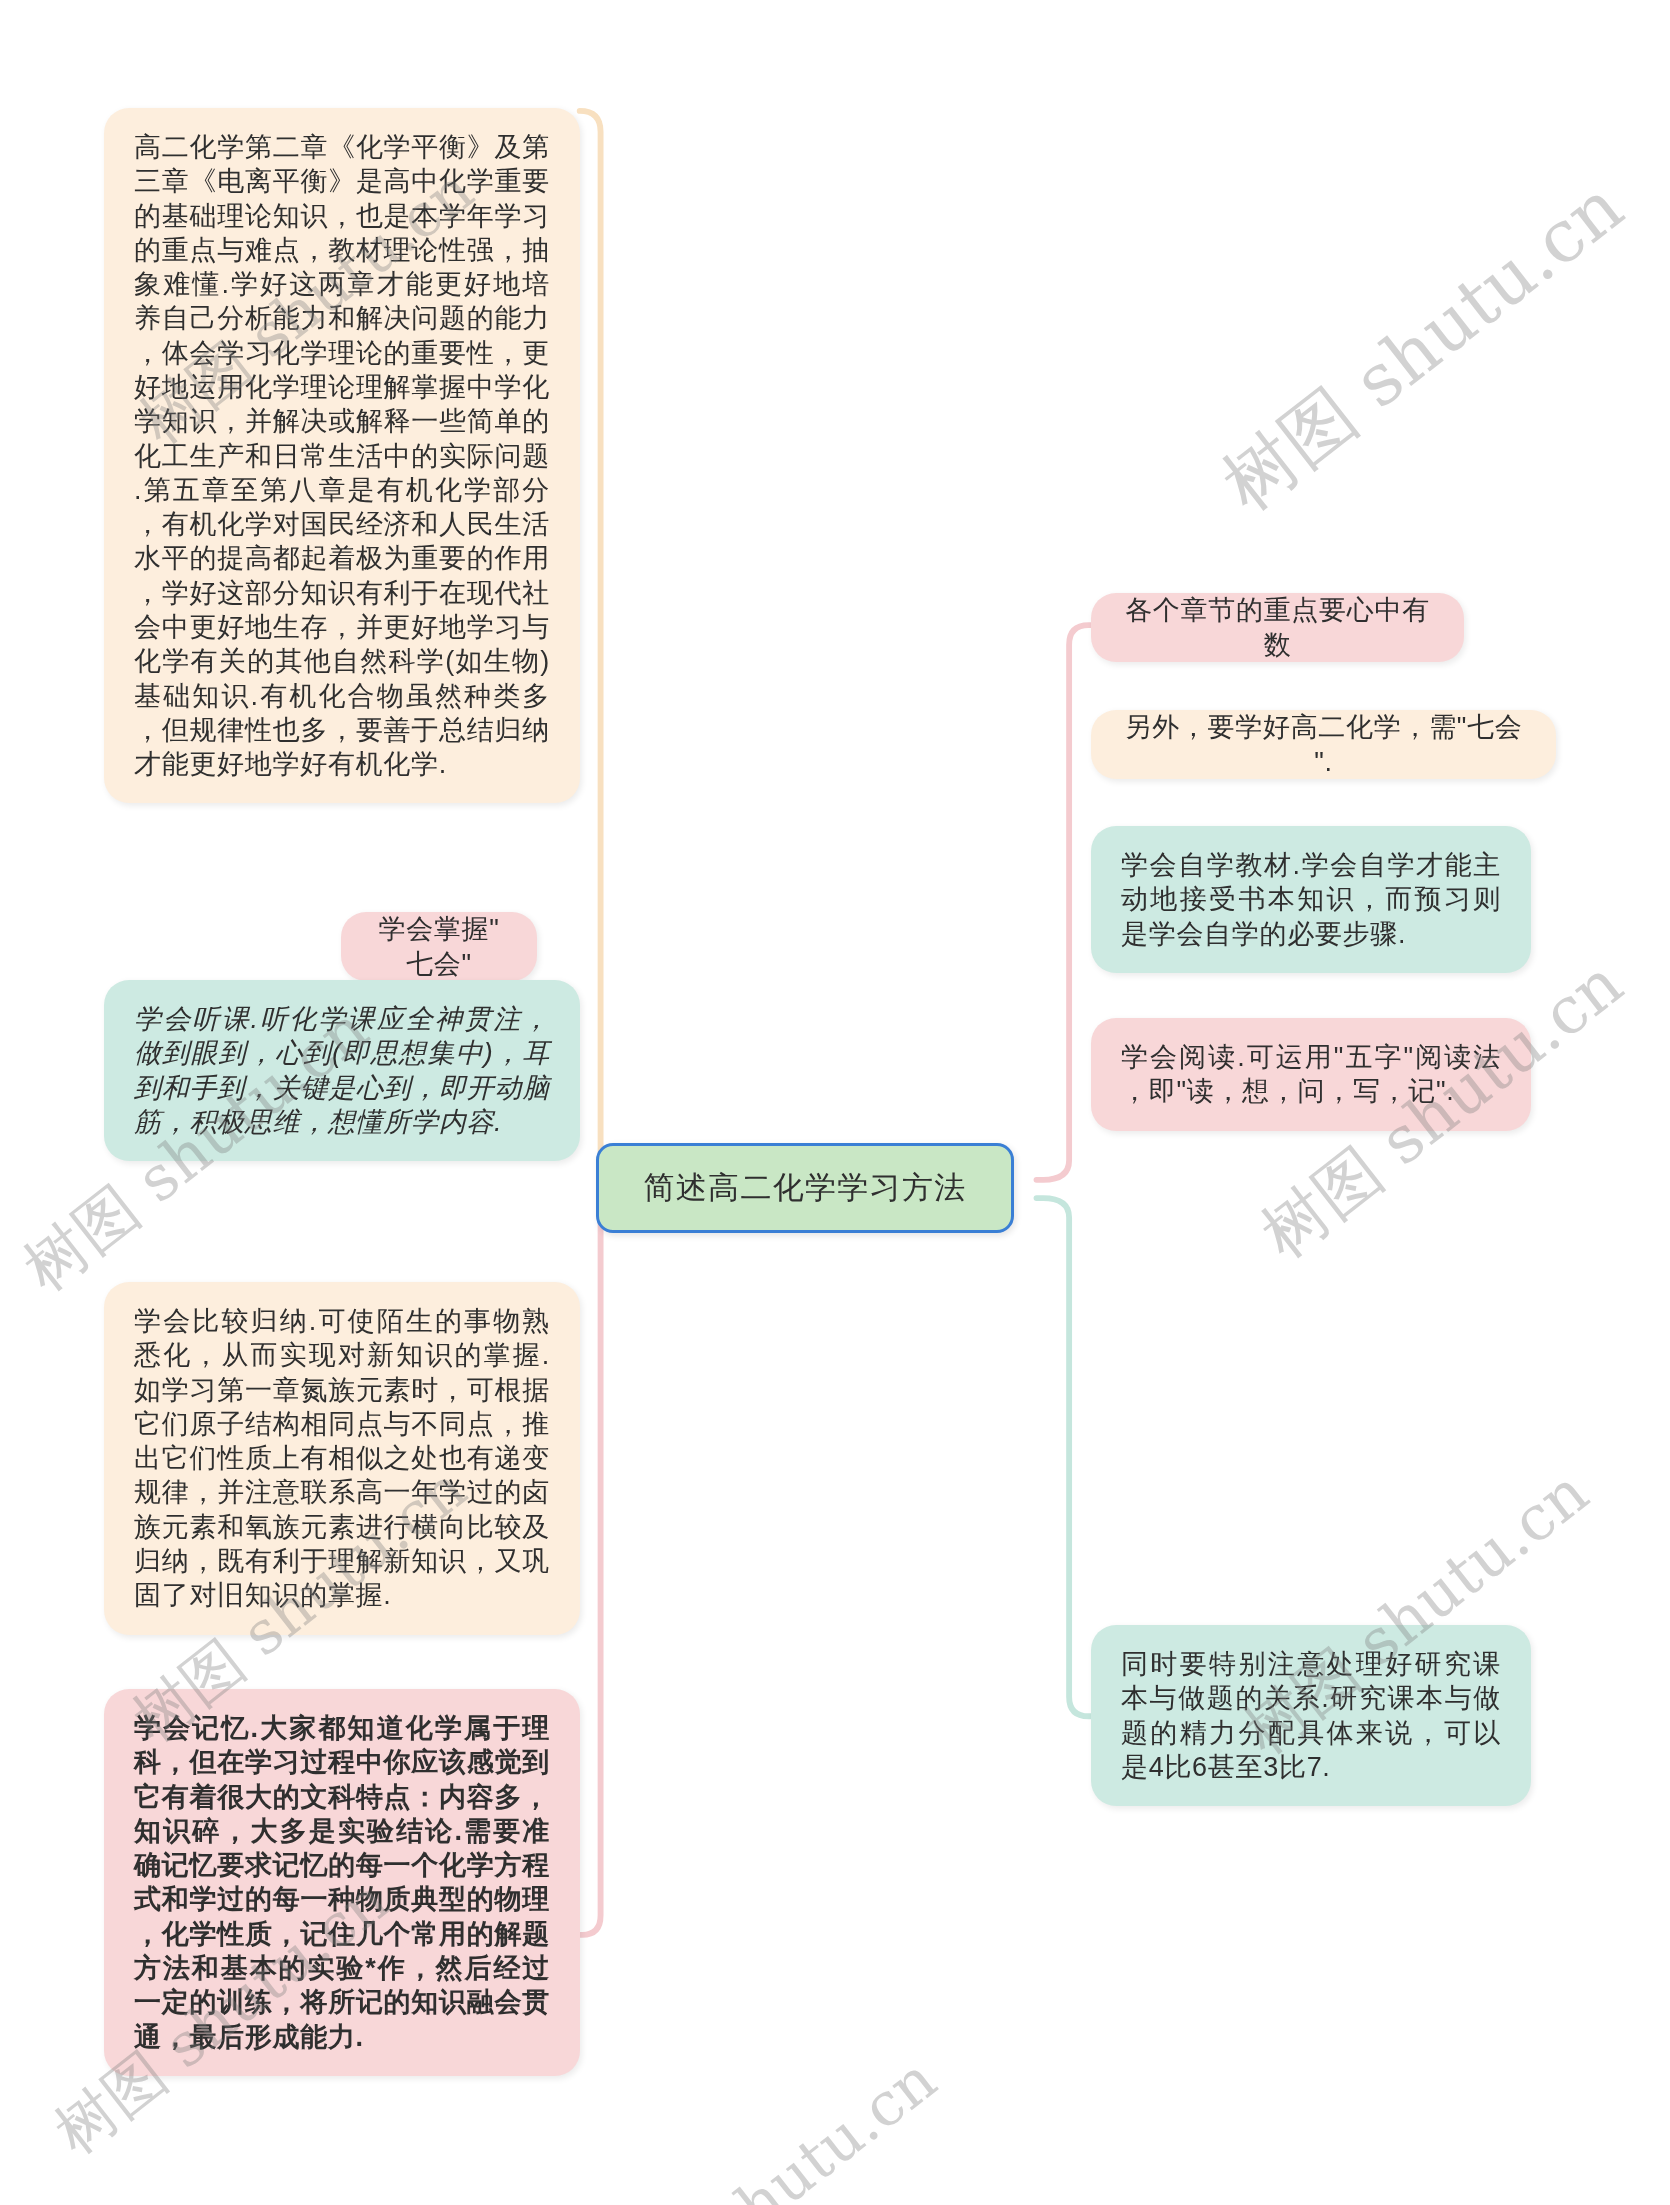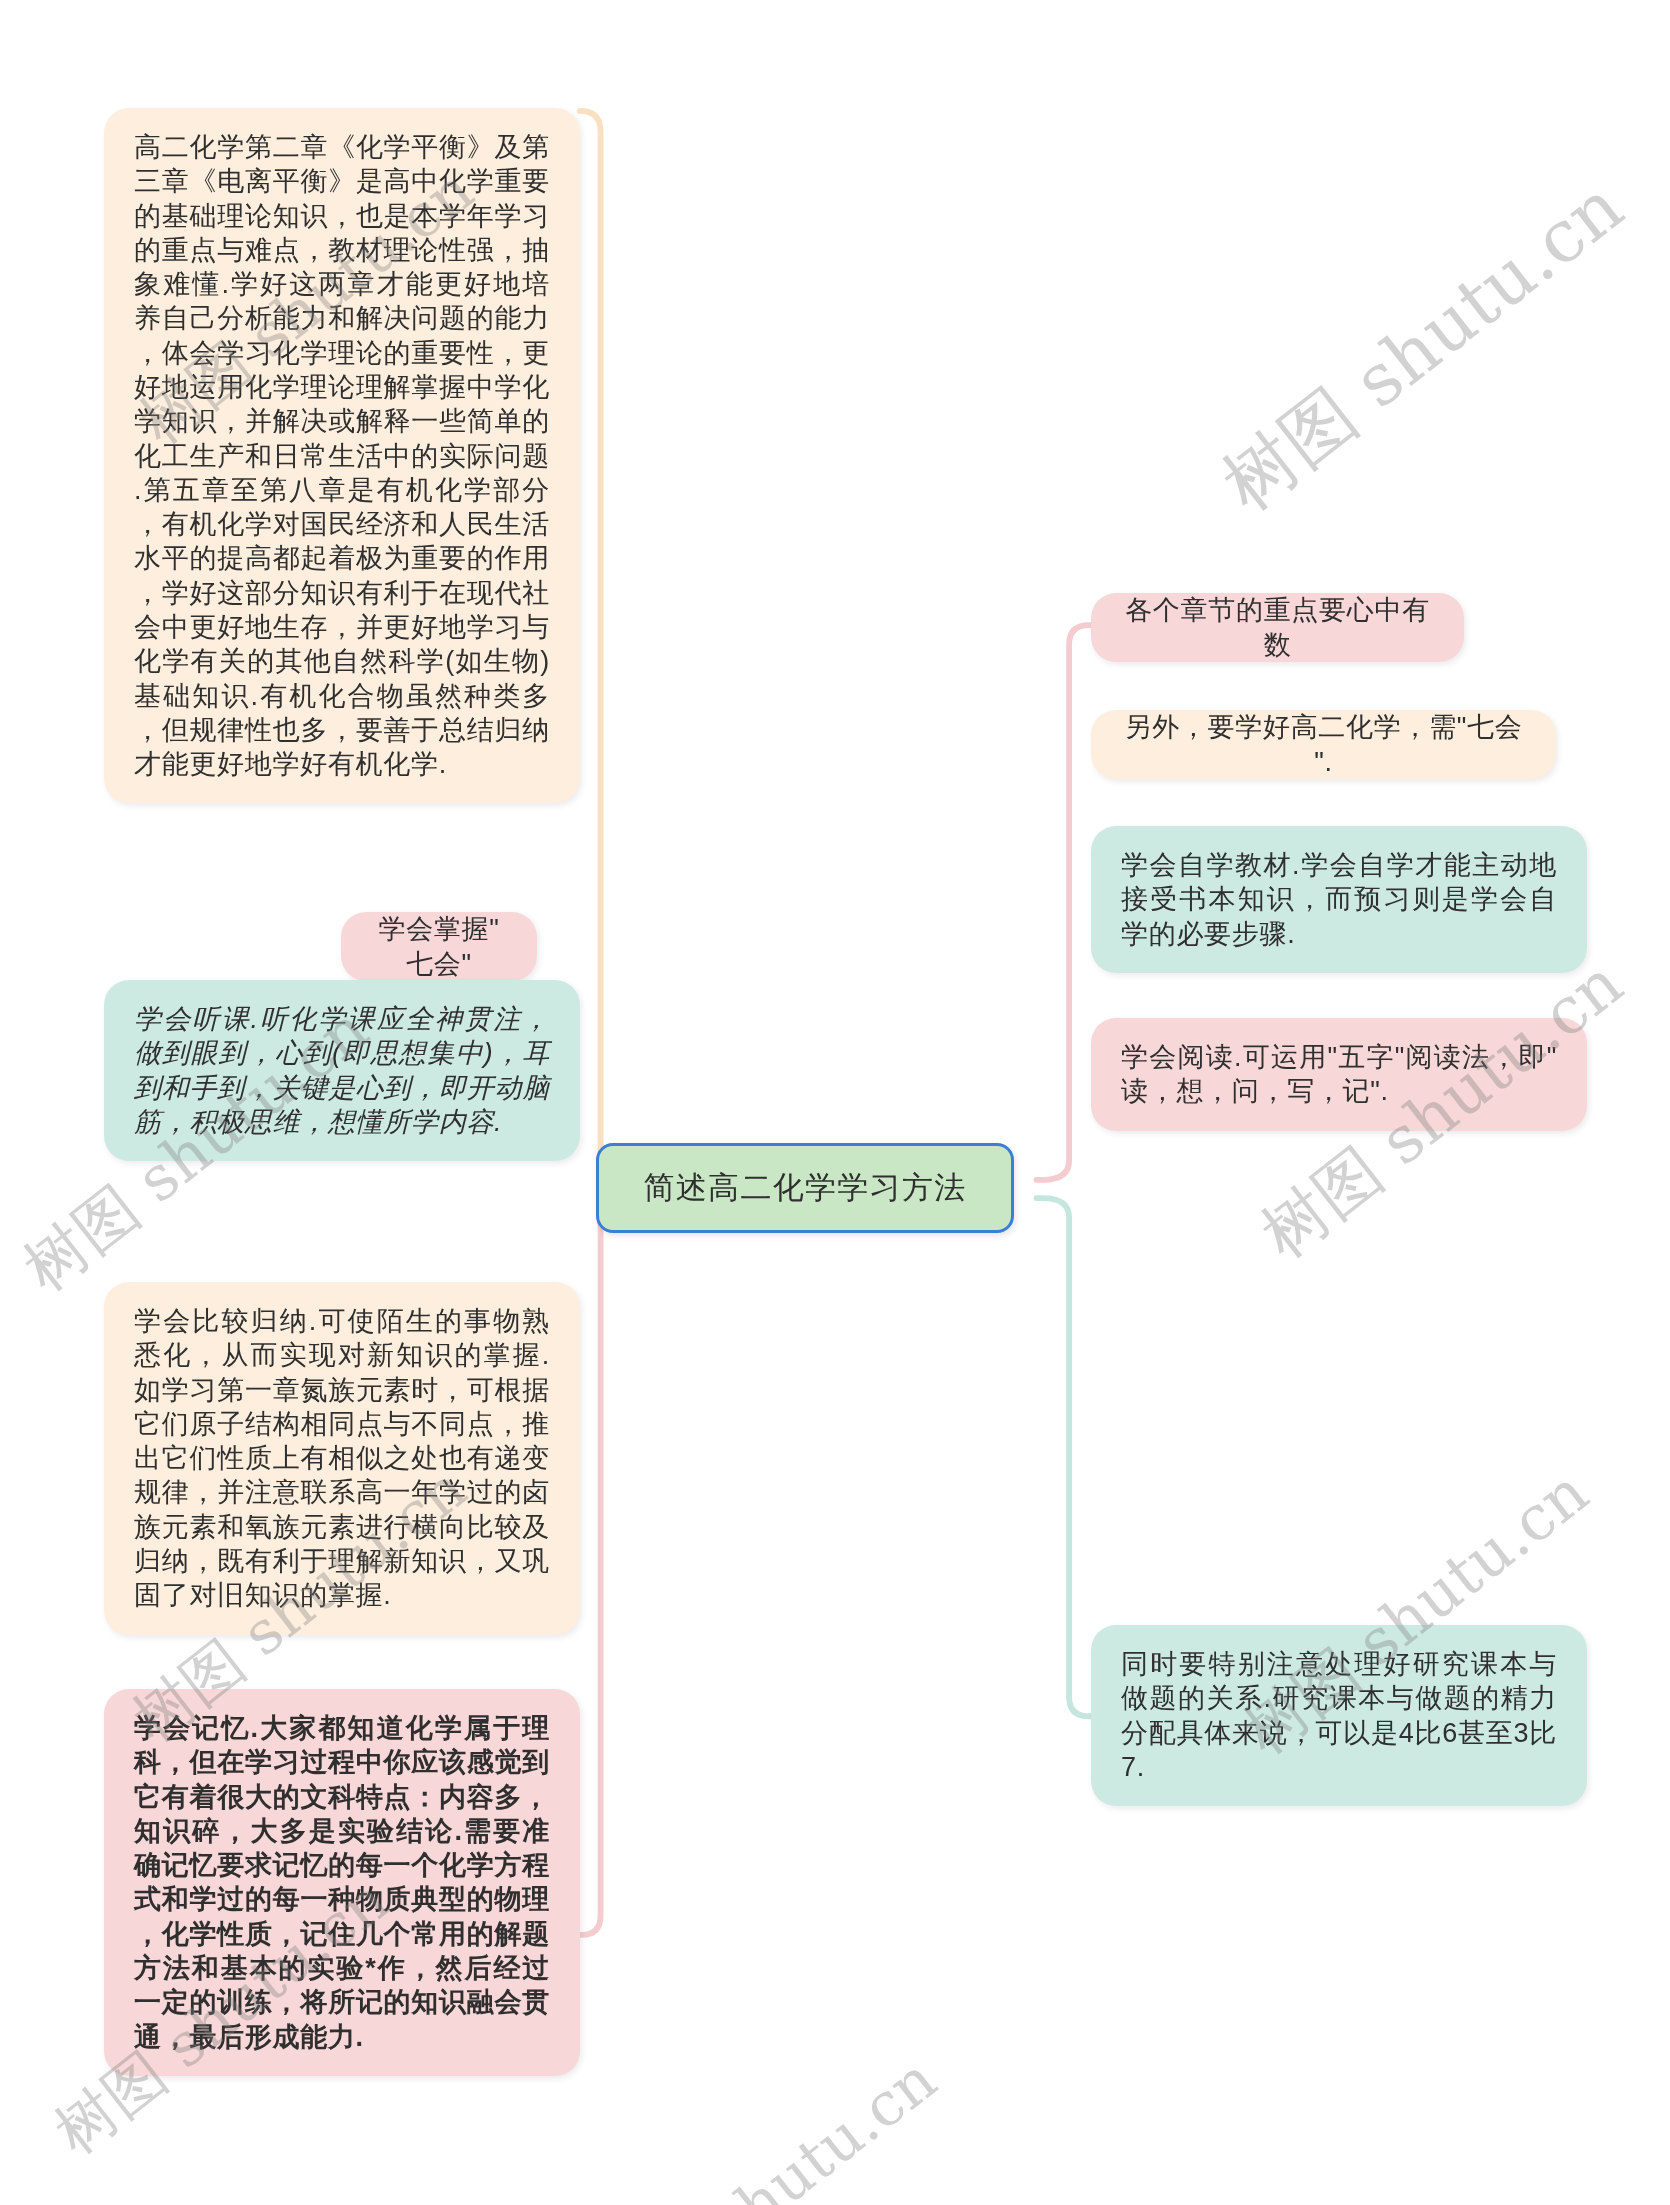--- a/index.html
+++ b/index.html
@@ -47,21 +47,21 @@
     align-items:center;
     padding-top:0;
     padding-bottom:0;
     text-align:center;
   }
   .centered{
     justify-content:center;
     text-align:center;
   }
   .left-col{left:104px;width:476px;}
-  .right-col{left:1091px;width:496px;}
+  .right-col{left:1091px;width:440px;}
   #center-node{
     position:absolute;
     left:596px;
     top:1143px;
     width:418px;
     height:90px;
     box-sizing:border-box;
     background:var(--node-fill);
     border:3.3px solid var(--node-border);
     border-radius:17px;

